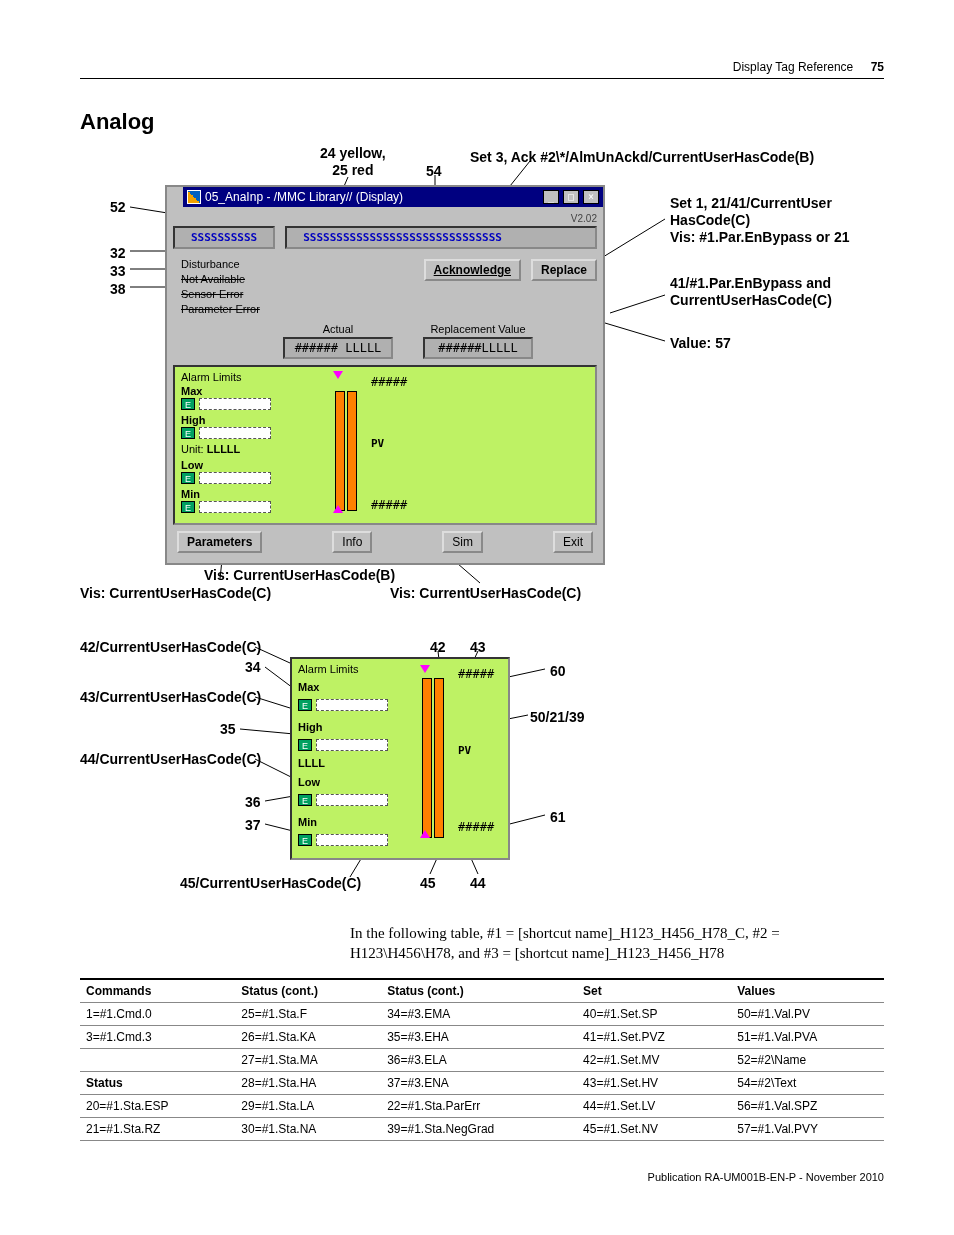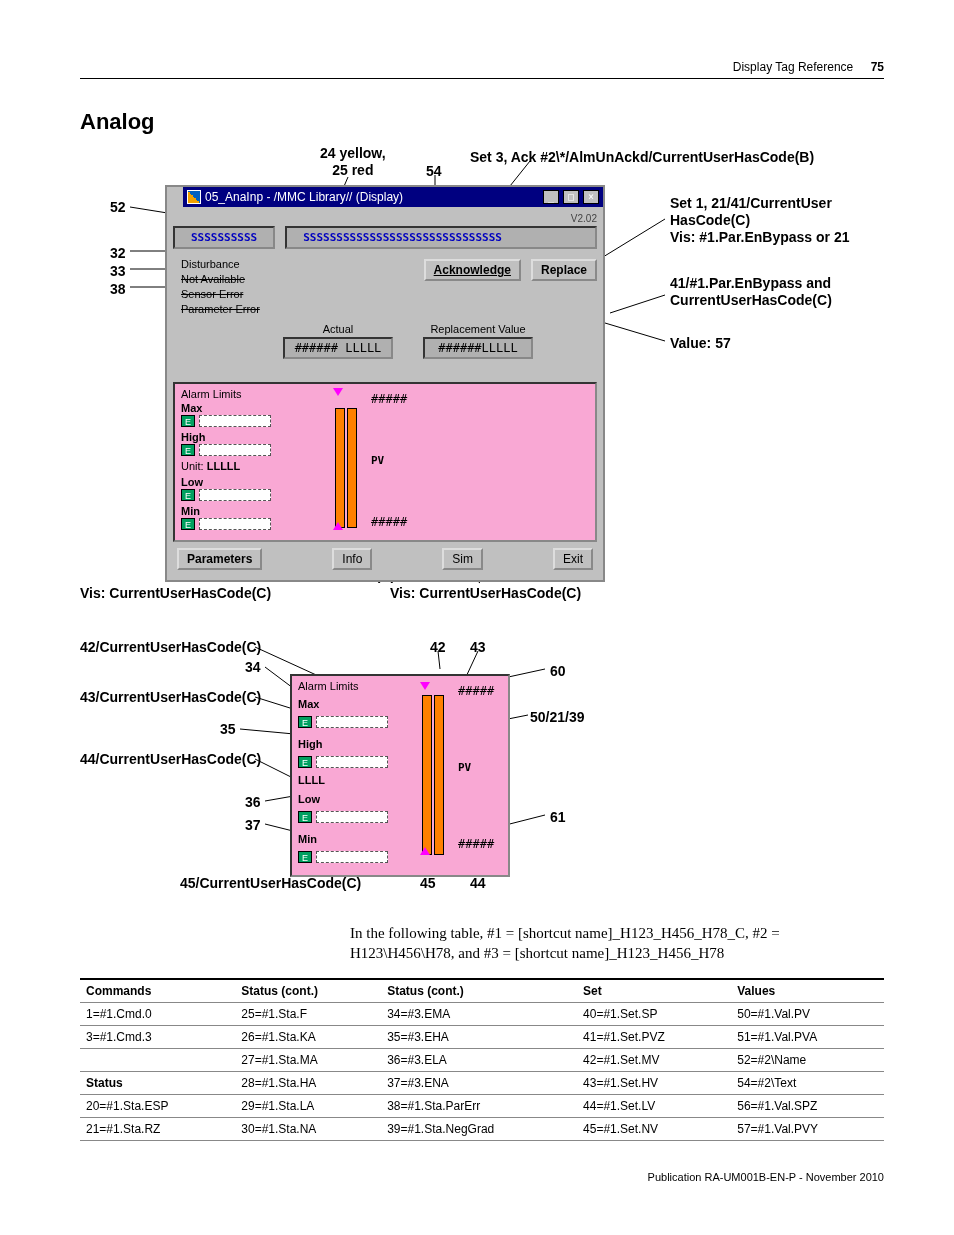--- a/index.html
+++ b/index.html
@@ -99,22 +99,22 @@
   .colv .lbl { font-size:11px; margin-bottom:2px; }
   .valbox {
     border:2px inset #888; background:#b0b0b0;
     font-family:monospace; padding:2px 4px; font-size:12px;
     min-width:110px;
   }
   .btnrow { display:flex; gap:18px; justify-content:space-between; padding:6px 4px 2px 4px;}
 
   
   .alarmpanel {
-    border:2px inset #888; background:#f9a8d4;
-    padding:4px 6px 6px 6px; margin-top:23px;
+    border:2px inset #888; background:#bef264;
+    padding:4px 6px 6px 6px; margin-top:6px;
     display:flex; align-items:flex-start;
   }
   .ap-left { width:150px; }
   .ap-left .aptitle { font-size:11px; margin-bottom:2px; }
   .limrow { margin-bottom:4px;}
   .limrow .limlabel { font-weight:bold; font-size:11px; }
   .limrow .limfield {
     display:inline-block; border:1px dashed #555; background:#fff;
     width:72px; height:12px; vertical-align:middle;
   }
@@ -379,21 +379,21 @@
         <tr>
           <td class="bold">Status</td>
           <td>28=#1.Sta.HA</td>
           <td>37=#3.ENA</td>
           <td>43=#1.Set.HV</td>
           <td>54=#2\Text</td>
         </tr>
         <tr>
           <td>20=#1.Sta.ESP</td>
           <td>29=#1.Sta.LA</td>
-          <td>38=#1.Sta.ParErr</td>
+          <td>22=#1.Sta.ParErr</td>
           <td>44=#1.Set.LV</td>
           <td>56=#1.Val.SPZ</td>
         </tr>
         <tr>
           <td>21=#1.Sta.RZ</td>
           <td>30=#1.Sta.NA</td>
           <td>39=#1.Sta.NegGrad</td>
           <td>45=#1.Set.NV</td>
           <td>57=#1.Val.PVY</td>
         </tr>

